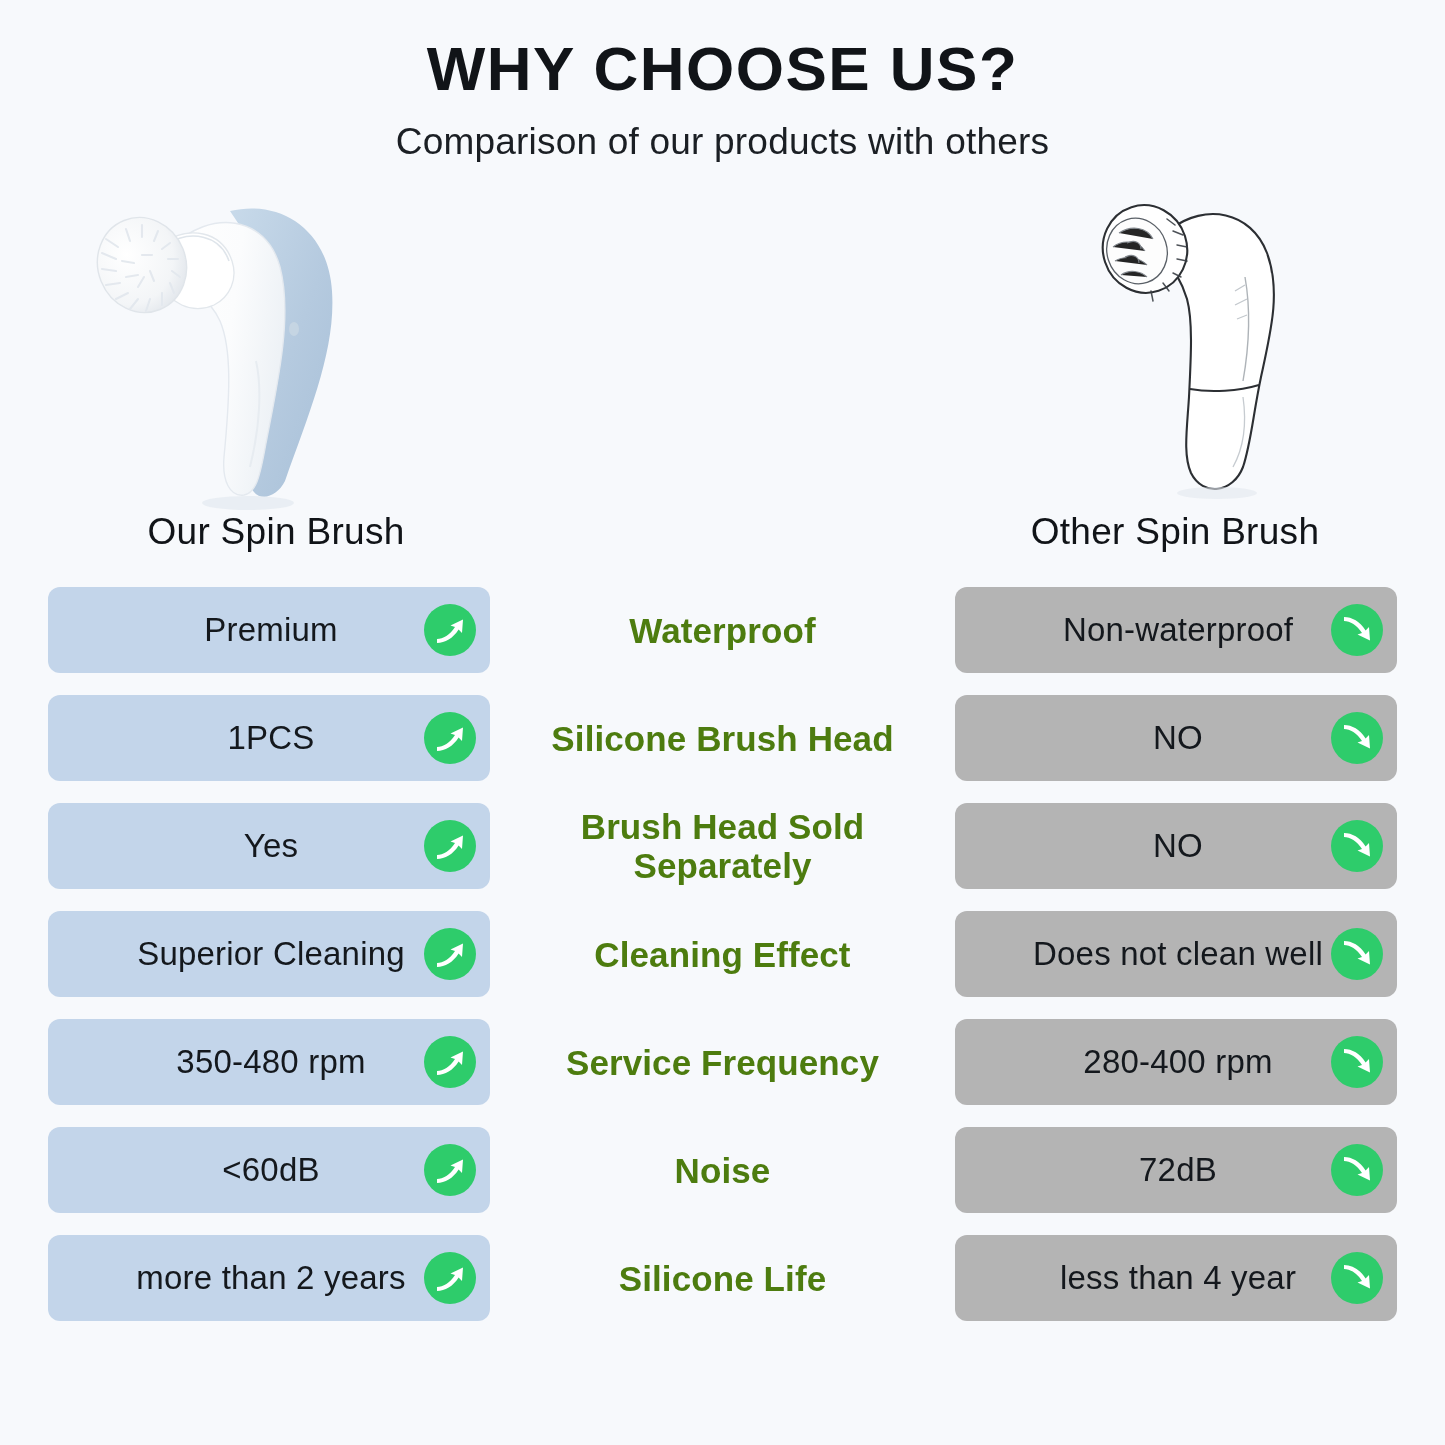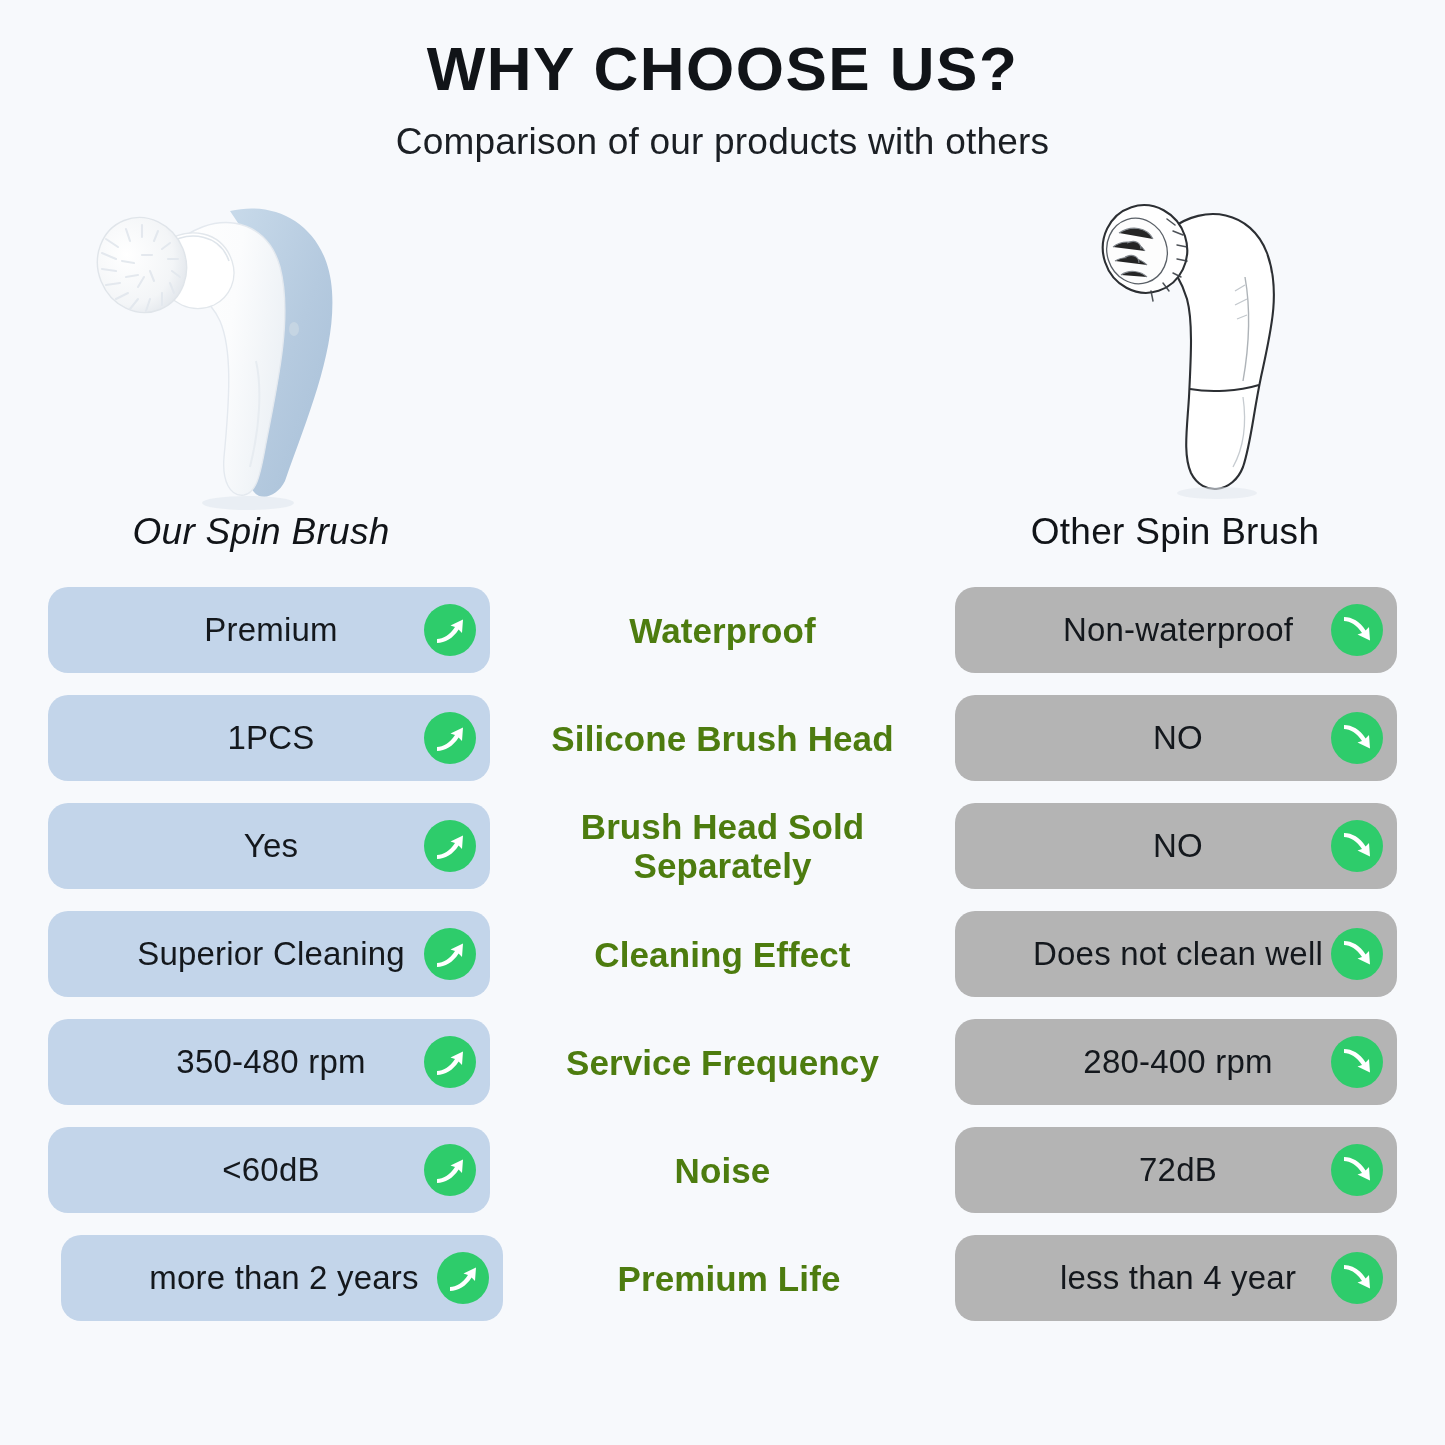--- a/index.html
+++ b/index.html
@@ -52,42 +52,42 @@
   .caption {
     position:absolute;
     top:0;
     width:440px;
     text-align:center;
     font-size:37px;
     font-weight:400;
     color:#111418;
     letter-spacing:0.3px;
   }
-  .caption.left  { left:41px;font-style:italic; }
+  .caption.left  { left:56px; }
   .caption.right { left:955px; }
 
   
   .table {
     position:relative;
     margin-top:14px;
     padding:0 48px;
   }
 
   .row {
     display:flex;
     align-items:center;
     height:86px;
     margin-bottom:22px;
   }
-  .row:last-child { margin-bottom:0;margin-left:13px; }
+  .row:last-child { margin-bottom:0; }
 
   .cell {
     height:86px;
     width:442px;
-    border-radius:20px;
+    border-radius:12px;
     display:flex;
     align-items:center;
     justify-content:center;
     position:relative;
     flex:0 0 442px;
     padding-left:32px;
   }
 
   .cell.ours   { background:#c3d5ea; }
   .cell.theirs { background:#b4b4b4; }
@@ -363,21 +363,21 @@
     </div>
     <div class="row">
       <div class="cell ours">
         <span class="cell-text">more than 2 years</span>
         <span class="badge up">
           <svg width="36" height="36" viewBox="0 0 36 36">
             <path d="M5 27 C 11 27, 18 23, 23 15 L 18.5 13.5 L 31 7.5 L 30 21 L 26.6 17.6 C 21 26.5, 13 31, 5 31 Z" fill="#ffffff"></path>
           </svg>
         </span>
       </div>
-      <div class="feature">Premium Life</div>
+      <div class="feature">Silicone Life</div>
       <div class="cell theirs">
         <span class="cell-text">less than 4 year</span>
         <span class="badge down">
           <svg width="36" height="36" viewBox="0 0 36 36">
             <path d="M5 27 C 11 27, 18 23, 23 15 L 18.5 13.5 L 31 7.5 L 30 21 L 26.6 17.6 C 21 26.5, 13 31, 5 31 Z" fill="#ffffff"></path>
           </svg>
         </span>
       </div>
     </div>
   </div>

